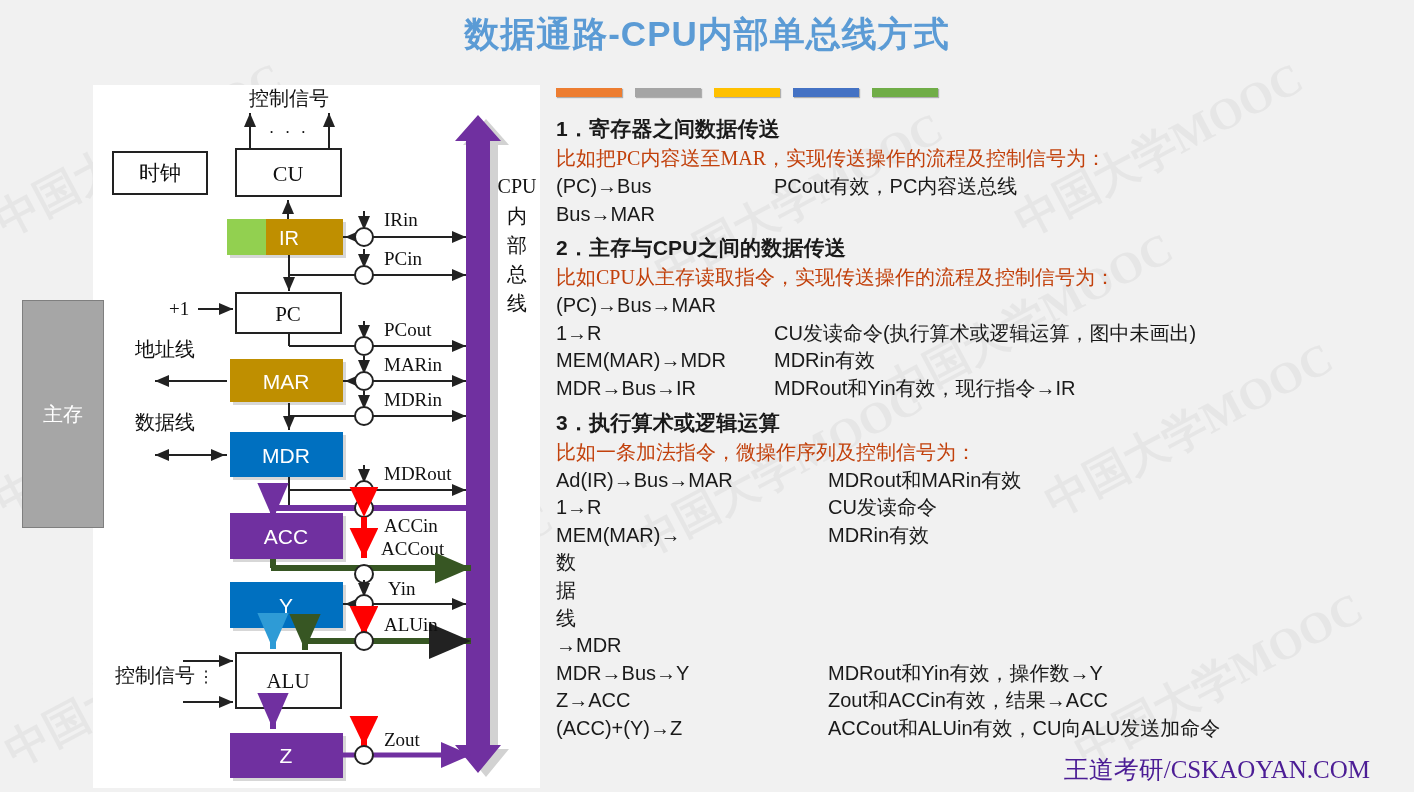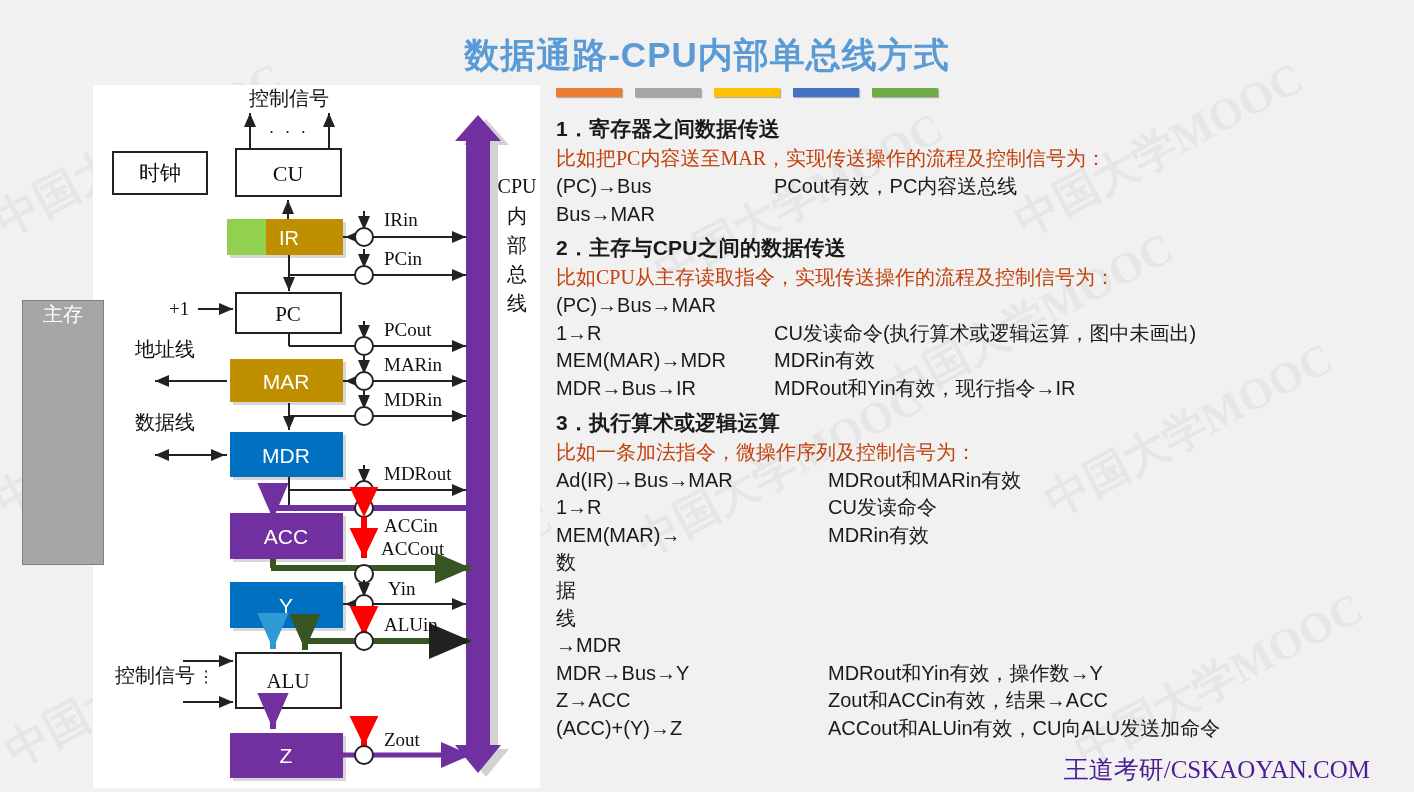--- a/index.html
+++ b/index.html
@@ -14,35 +14,35 @@
   
   .wm {
     position: absolute; color: #e6e6e6; font-size: 44px;
     font-family: "Liberation Serif", serif; font-weight: bold;
     transform: rotate(-28deg); user-select: none; white-space: nowrap;
     pointer-events: none; z-index: 0;
   }
 
   
   #title {
-    position: absolute; left: 0; top: 32px; width: 1414px;
+    position: absolute; left: 0; top: 11px; width: 1414px;
     text-align: center; font-size: 35px; font-weight: bold;
     color: #5b9bd5; letter-spacing: 1px; z-index: 5;
   }
 
   
   #diagram-panel {
     position: absolute; left: 93px; top: 85px;
     width: 447px; height: 703px; background: #ffffff; z-index: 2;
   }
   #memory-block {
     position: absolute; left: 22px; top: 300px;
-    width: 82px; height: 265px; background: #a6a6a6;
+    width: 82px; height: 228px; background: #a6a6a6;
     border: 1px solid #7f7f7f; z-index: 3;
-    display: flex; align-items: flex-start; justify-content: center;
+    display: flex; align-items: center; justify-content: center;
     color: #ffffff; font-size: 20px; font-family: "Liberation Serif", serif;
   }
   #svg-diagram { position: absolute; left: 93px; top: 85px; z-index: 4; }
 
   
   #content { position: absolute; left: 556px; top: 88px; width: 840px; z-index: 5; }
   #swatches { display: flex; gap: 13px; margin-bottom: 18px; }
   .swatch { width: 66px; height: 9px; box-shadow: 1px 1px 1px rgba(0,0,0,.28); }
 
   .section { margin-bottom: 6px; }

